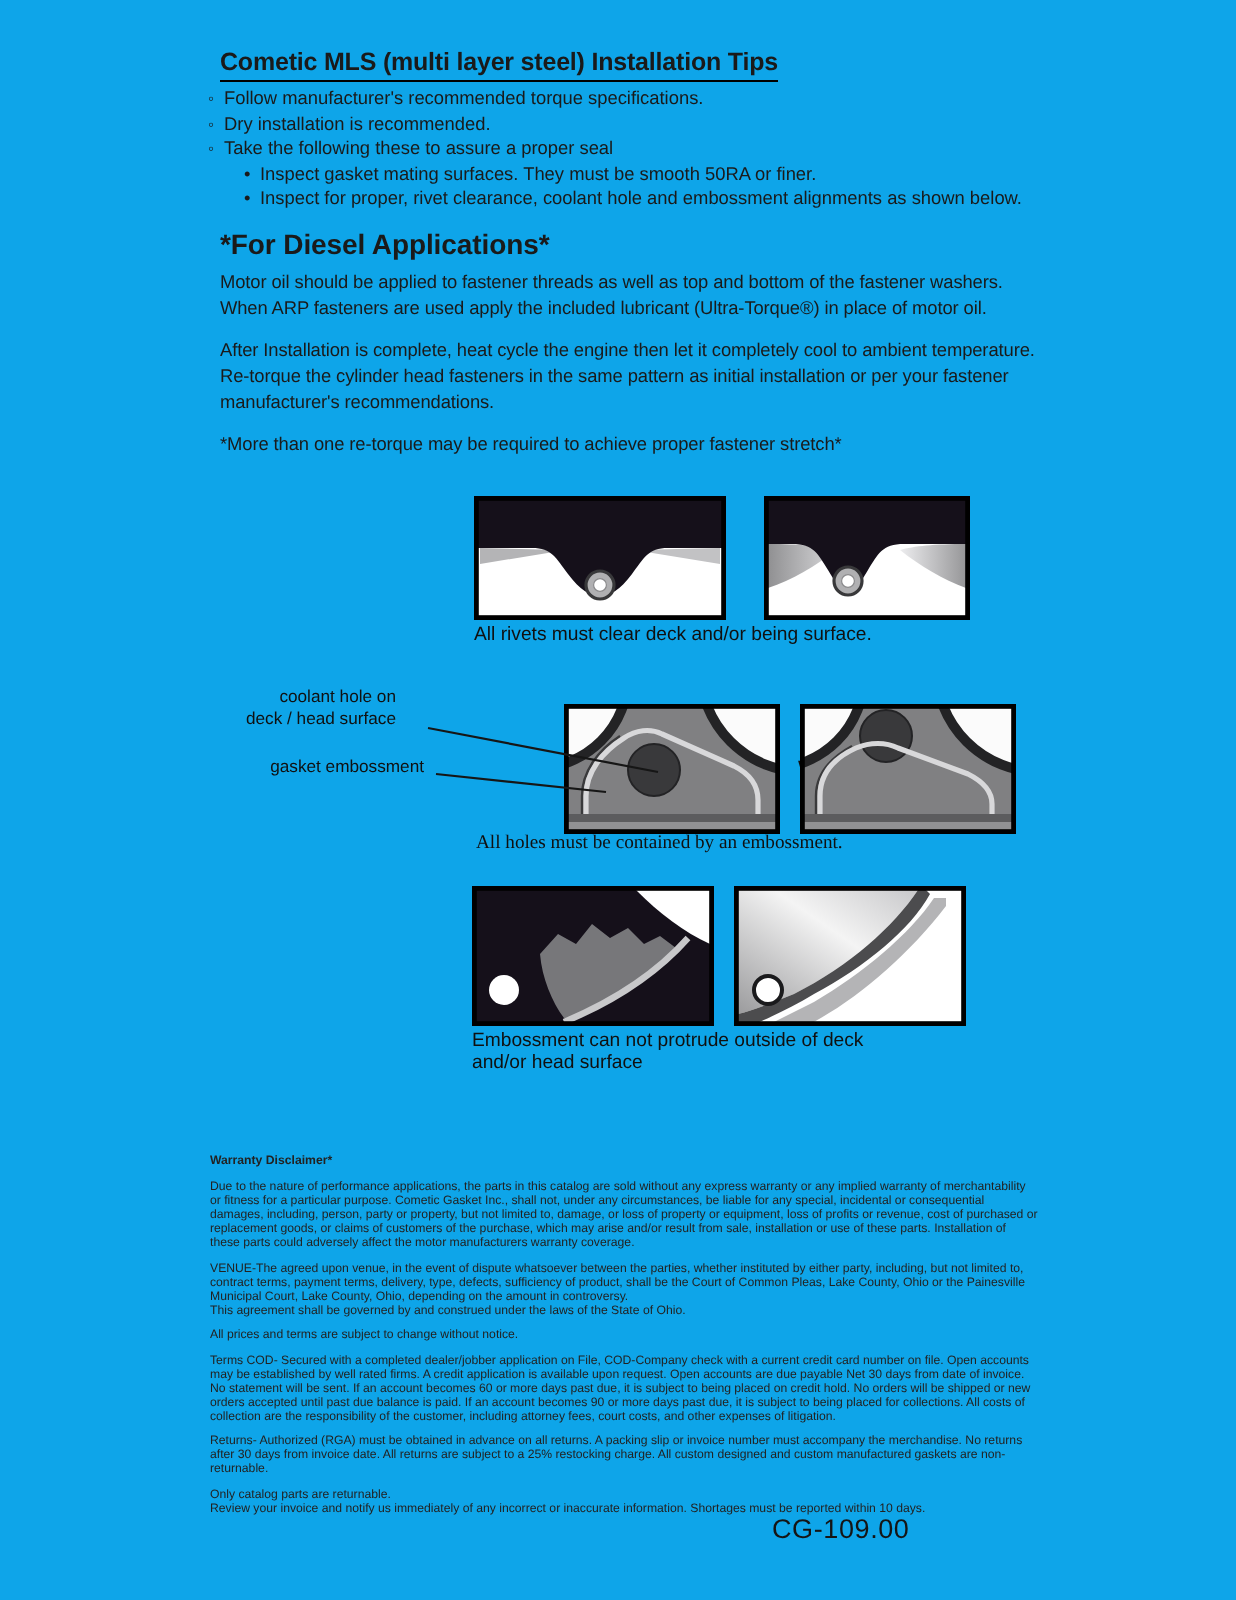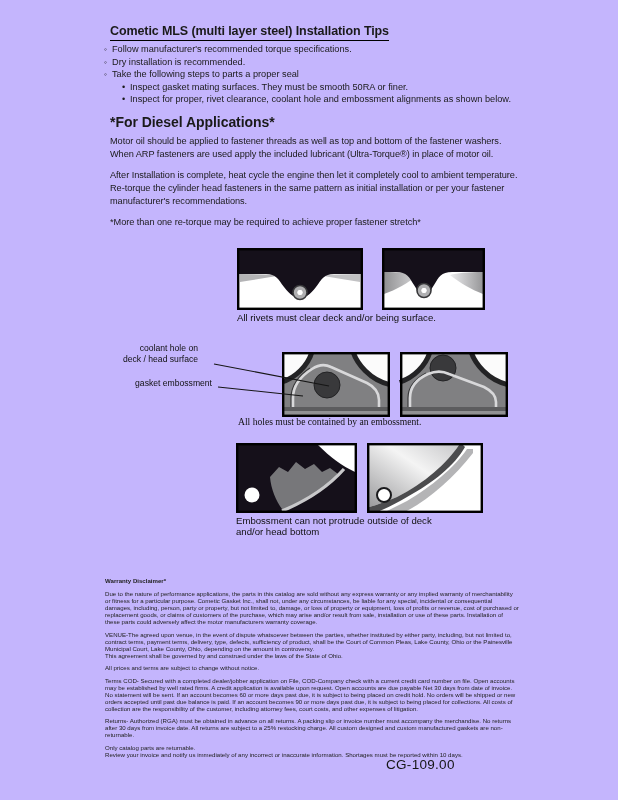--- a/index.html
+++ b/index.html
@@ -1,16 +1,16 @@
 <!DOCTYPE html>
 <html><head>
 <meta charset="utf-8">
 <style>
   html,body{margin:0;padding:0;background:#ffffff;}
-  .page{position:relative;width:618px;height:800px;background:#c4b5fd;
+  .page{position:relative;width:618px;height:800px;background:#0ea5e9;
         font-family:"Liberation Sans","DejaVu Sans",sans-serif;color:#1a1a1a;overflow:hidden;}
   .abs{position:absolute;}
   .title{font-size:12.5px;font-weight:bold;border-bottom:1.6px solid #000;padding-bottom:2px;letter-spacing:-0.1px;}
   .bullets{font-size:9.2px;line-height:12.6px;}
   .brow{display:flex;}
   .mk0{width:8px;flex:0 0 8px;font-size:8.5px;}
   .sub .mk1{margin-left:18px;width:8px;flex:0 0 8px;}
   .body-text{font-size:9.2px;line-height:13px;width:410px;letter-spacing:-0.05px;}
   .body-text p{margin:0 0 8px 0;}
   .h2{font-size:14px;font-weight:bold;margin:0 0 6px 0;}
@@ -35,21 +35,21 @@
     <div class="brow">
         <span class="mk0">◦</span>
         <span>Follow manufacturer's recommended torque specifications.</span>
       </div>
     <div class="brow">
         <span class="mk0">◦</span>
         <span>Dry installation is recommended.</span>
       </div>
     <div class="brow">
         <span class="mk0">◦</span>
-        <span>Take the following steps to parts a proper seal</span>
+        <span>Take the following these to assure a proper seal</span>
       </div>
     <div class="brow sub">
         <span class="mk1">•</span>
         <span>Inspect gasket mating surfaces.  They must be smooth 50RA or finer.</span>
       </div>
     <div class="brow sub">
         <span class="mk1">•</span>
         <span>Inspect for proper, rivet clearance, coolant hole and embossment alignments as shown below.</span>
       </div>
   </div>
@@ -159,21 +159,21 @@
     <rect x="0" y="0" width="116" height="70" fill="#ffffff"></rect>
     <path d="M100,6 C88,24 64,44 40,58 C32,62 24,66 16,70 L36,70 C60,58 86,36 106,10 L106,6 Z" fill="#b4b4b6"></path>
     <path d="M2,2 L92,2 C80,20 58,40 30,54 C20,58 10,62 2,64 Z" fill="url(#f3g)"></path>
     <path d="M92,2 C80,20 58,40 30,54 C20,58 10,62 2,64 L2,70 L8,70 C20,65 30,60 40,54 C66,40 88,22 98,4 L96,2 Z" fill="#4c4c4e"></path>
     <circle cx="17" cy="52" r="7" fill="#ffffff" stroke="#1a1a1c" stroke-width="2"></circle>
     <rect x="1.2" y="1.2" width="113.6" height="67.6" fill="none" stroke="#000000" stroke-width="2.4"></rect>
   </svg>
 
   <div class="abs caption" style="left:236px;top:516px;width:260px;">
     <div>Embossment can not protrude outside of deck</div>
-    <div>and/or head bottom</div>
+    <div>and/or head surface</div>
   </div>
 
   <div class="abs legal" style="left:105px;top:577px;">
     <p class="lh">Warranty Disclaimer*</p>
     <p>Due to the nature of performance applications, the parts in this catalog are sold without any express warranty or any implied warranty of merchantability or fitness for a particular purpose.  Cometic Gasket Inc., shall not, under any circumstances, be liable for any special, incidental or consequential damages, including, person, party or property, but not limited to, damage, or loss of property or equipment, loss of profits or revenue, cost of purchased or replacement goods, or claims of customers of the purchase, which may arise and/or result from sale, installation or use of these parts.  Installation of these parts could adversely affect the motor manufacturers warranty coverage.</p>
     <p class="tight">VENUE-The agreed upon venue, in the event of dispute whatsoever between the parties, whether instituted by either party, including, but not limited to, contract terms, payment terms, delivery, type, defects, sufficiency of product, shall be the Court of Common Pleas, Lake County, Ohio or the Painesville Municipal Court, Lake County, Ohio, depending on the amount in controversy.</p>
     <p>This agreement shall be governed by and construed under the laws of the State of Ohio.</p>
     <p>All prices and terms are subject to change without notice.</p>
     <p>Terms COD- Secured with a completed dealer/jobber application on File, COD-Company check with a current credit card number on file.  Open accounts may be established by well rated firms.  A credit application is available upon request.  Open accounts are due payable Net 30 days from date of invoice.  No statement will be sent.  If an account becomes 60 or more days past due, it is subject to being placed on credit hold.  No orders will be shipped or new orders accepted until past due balance is paid.  If an account becomes 90 or more days past due, it is subject to being placed for collections.  All costs of collection are the responsibility of the customer, including attorney fees, court costs, and other expenses of litigation.</p>
     <p>Returns- Authorized (RGA) must be obtained in advance on all returns.  A packing slip or invoice number must accompany the merchandise.  No returns after 30 days from invoice date.  All returns are subject to a 25% restocking charge.  All custom designed and custom manufactured gaskets are non-returnable.</p>

